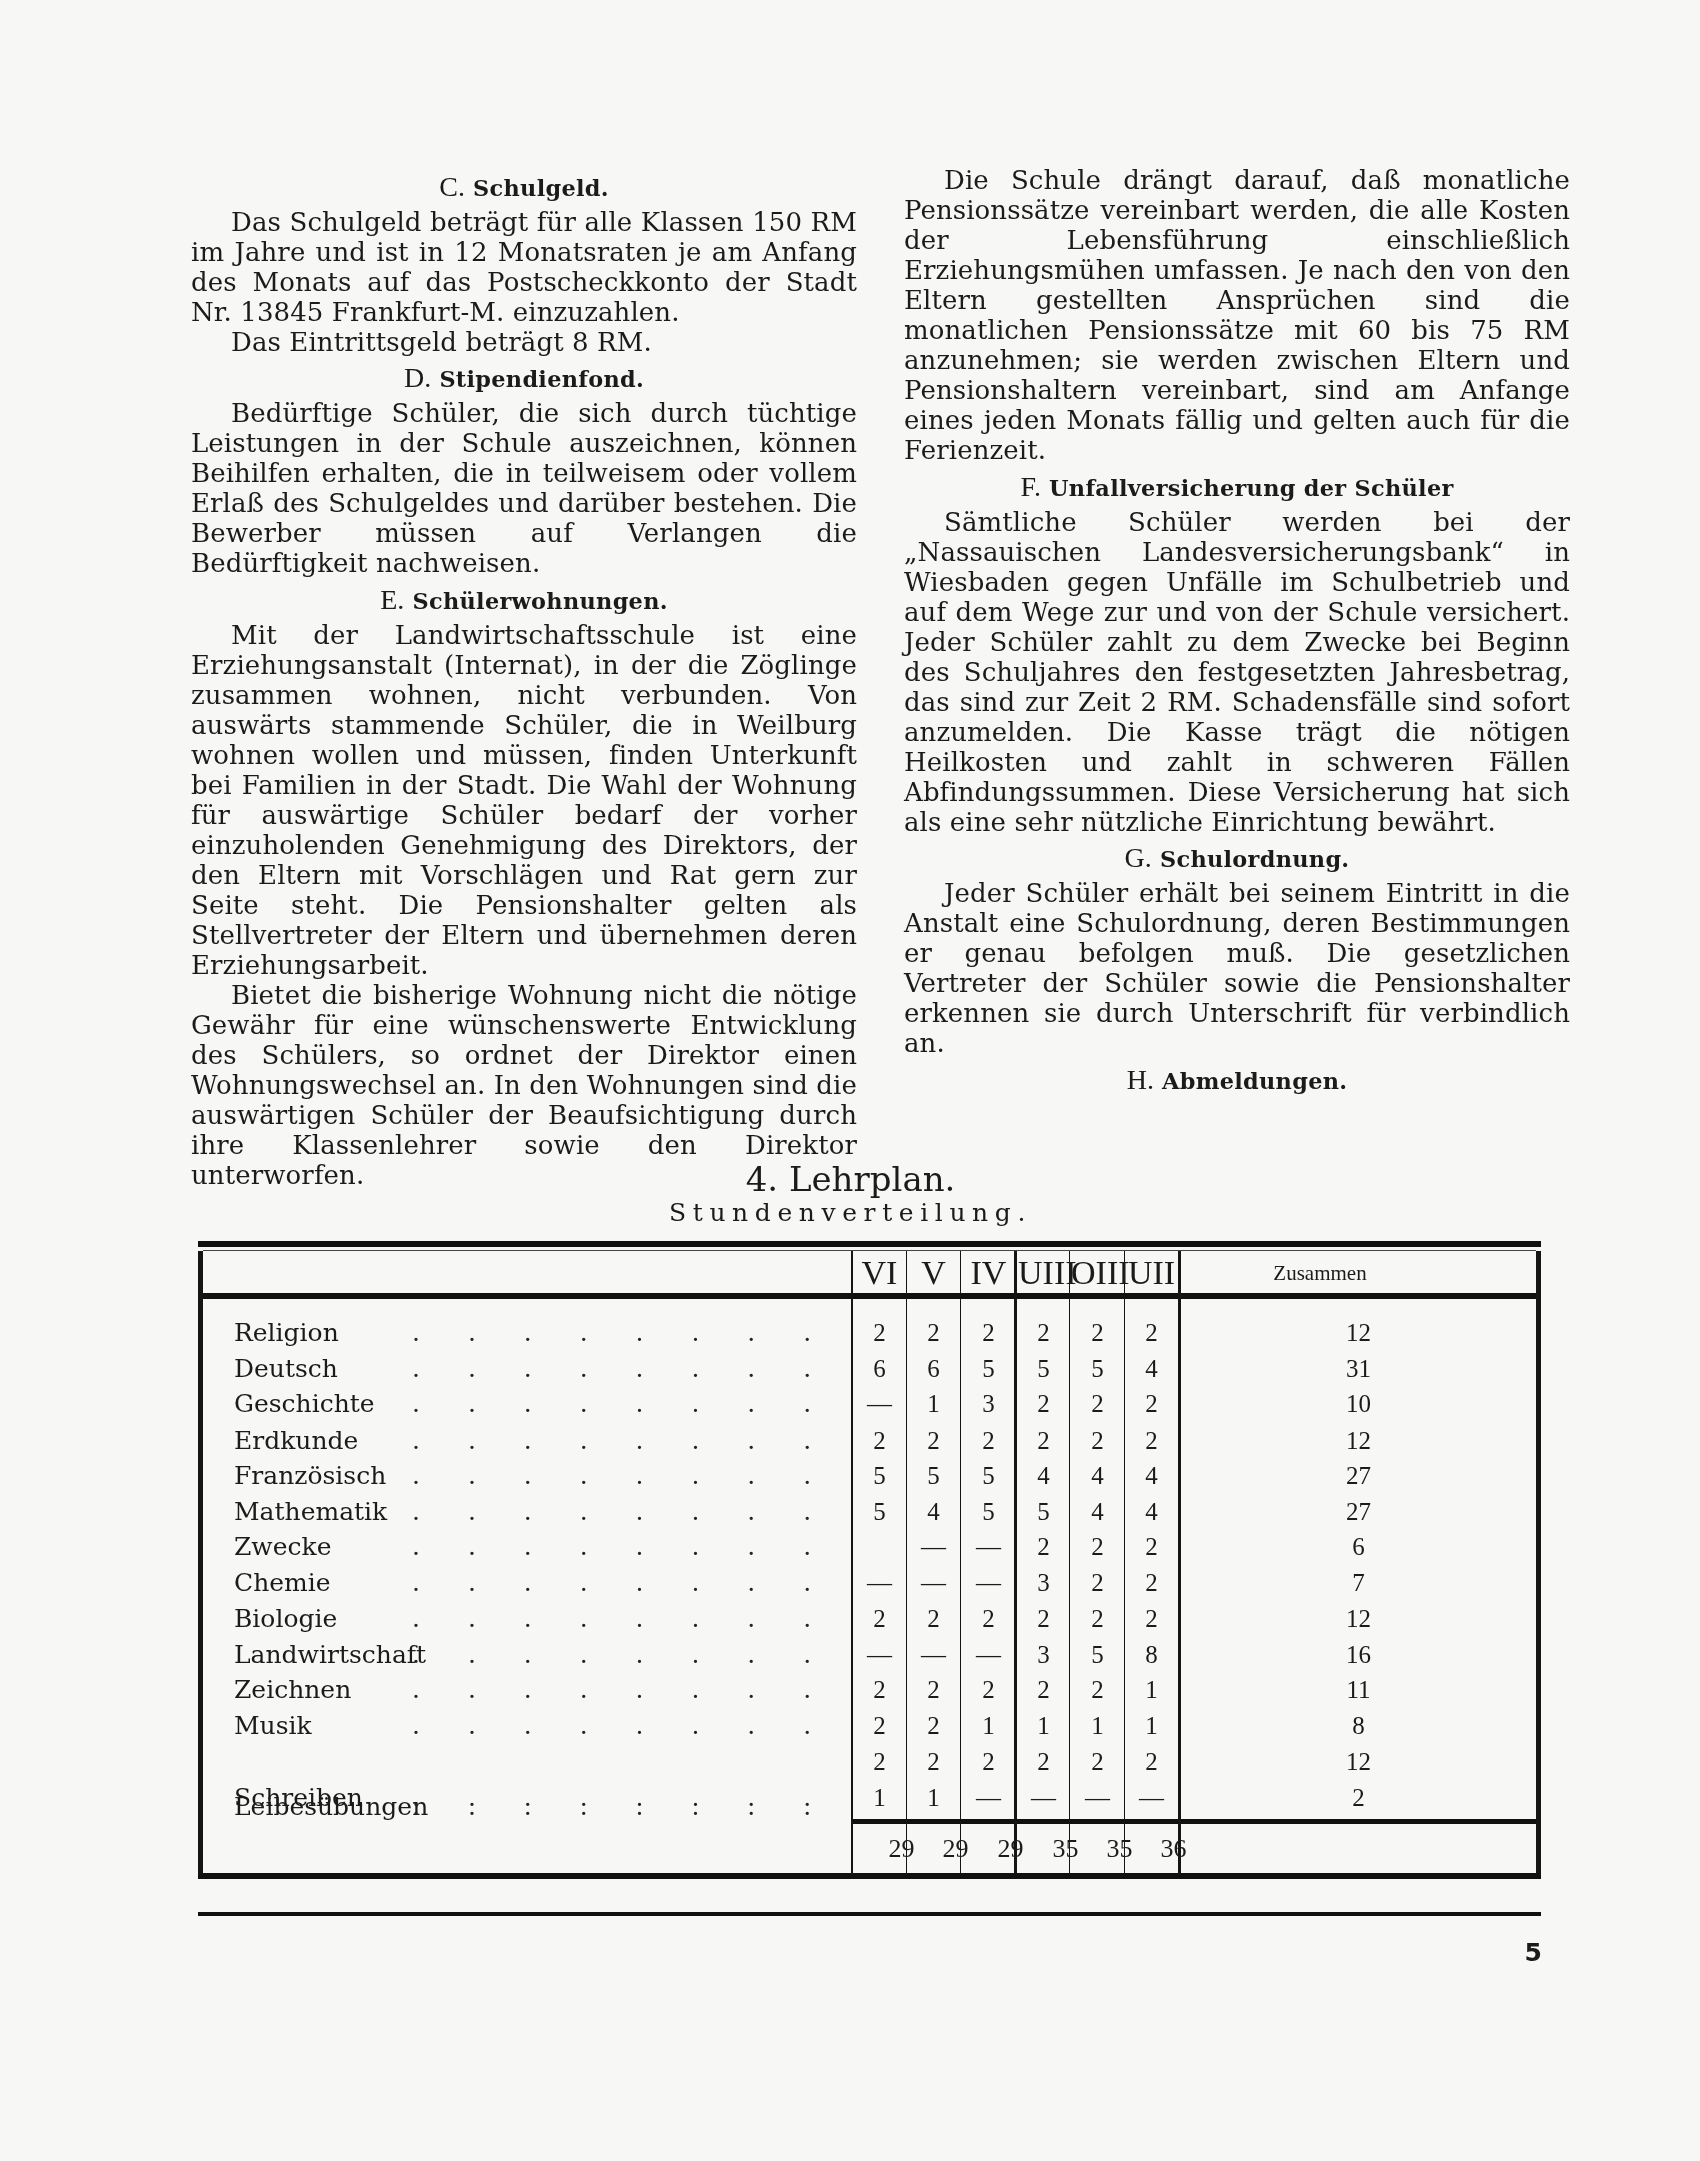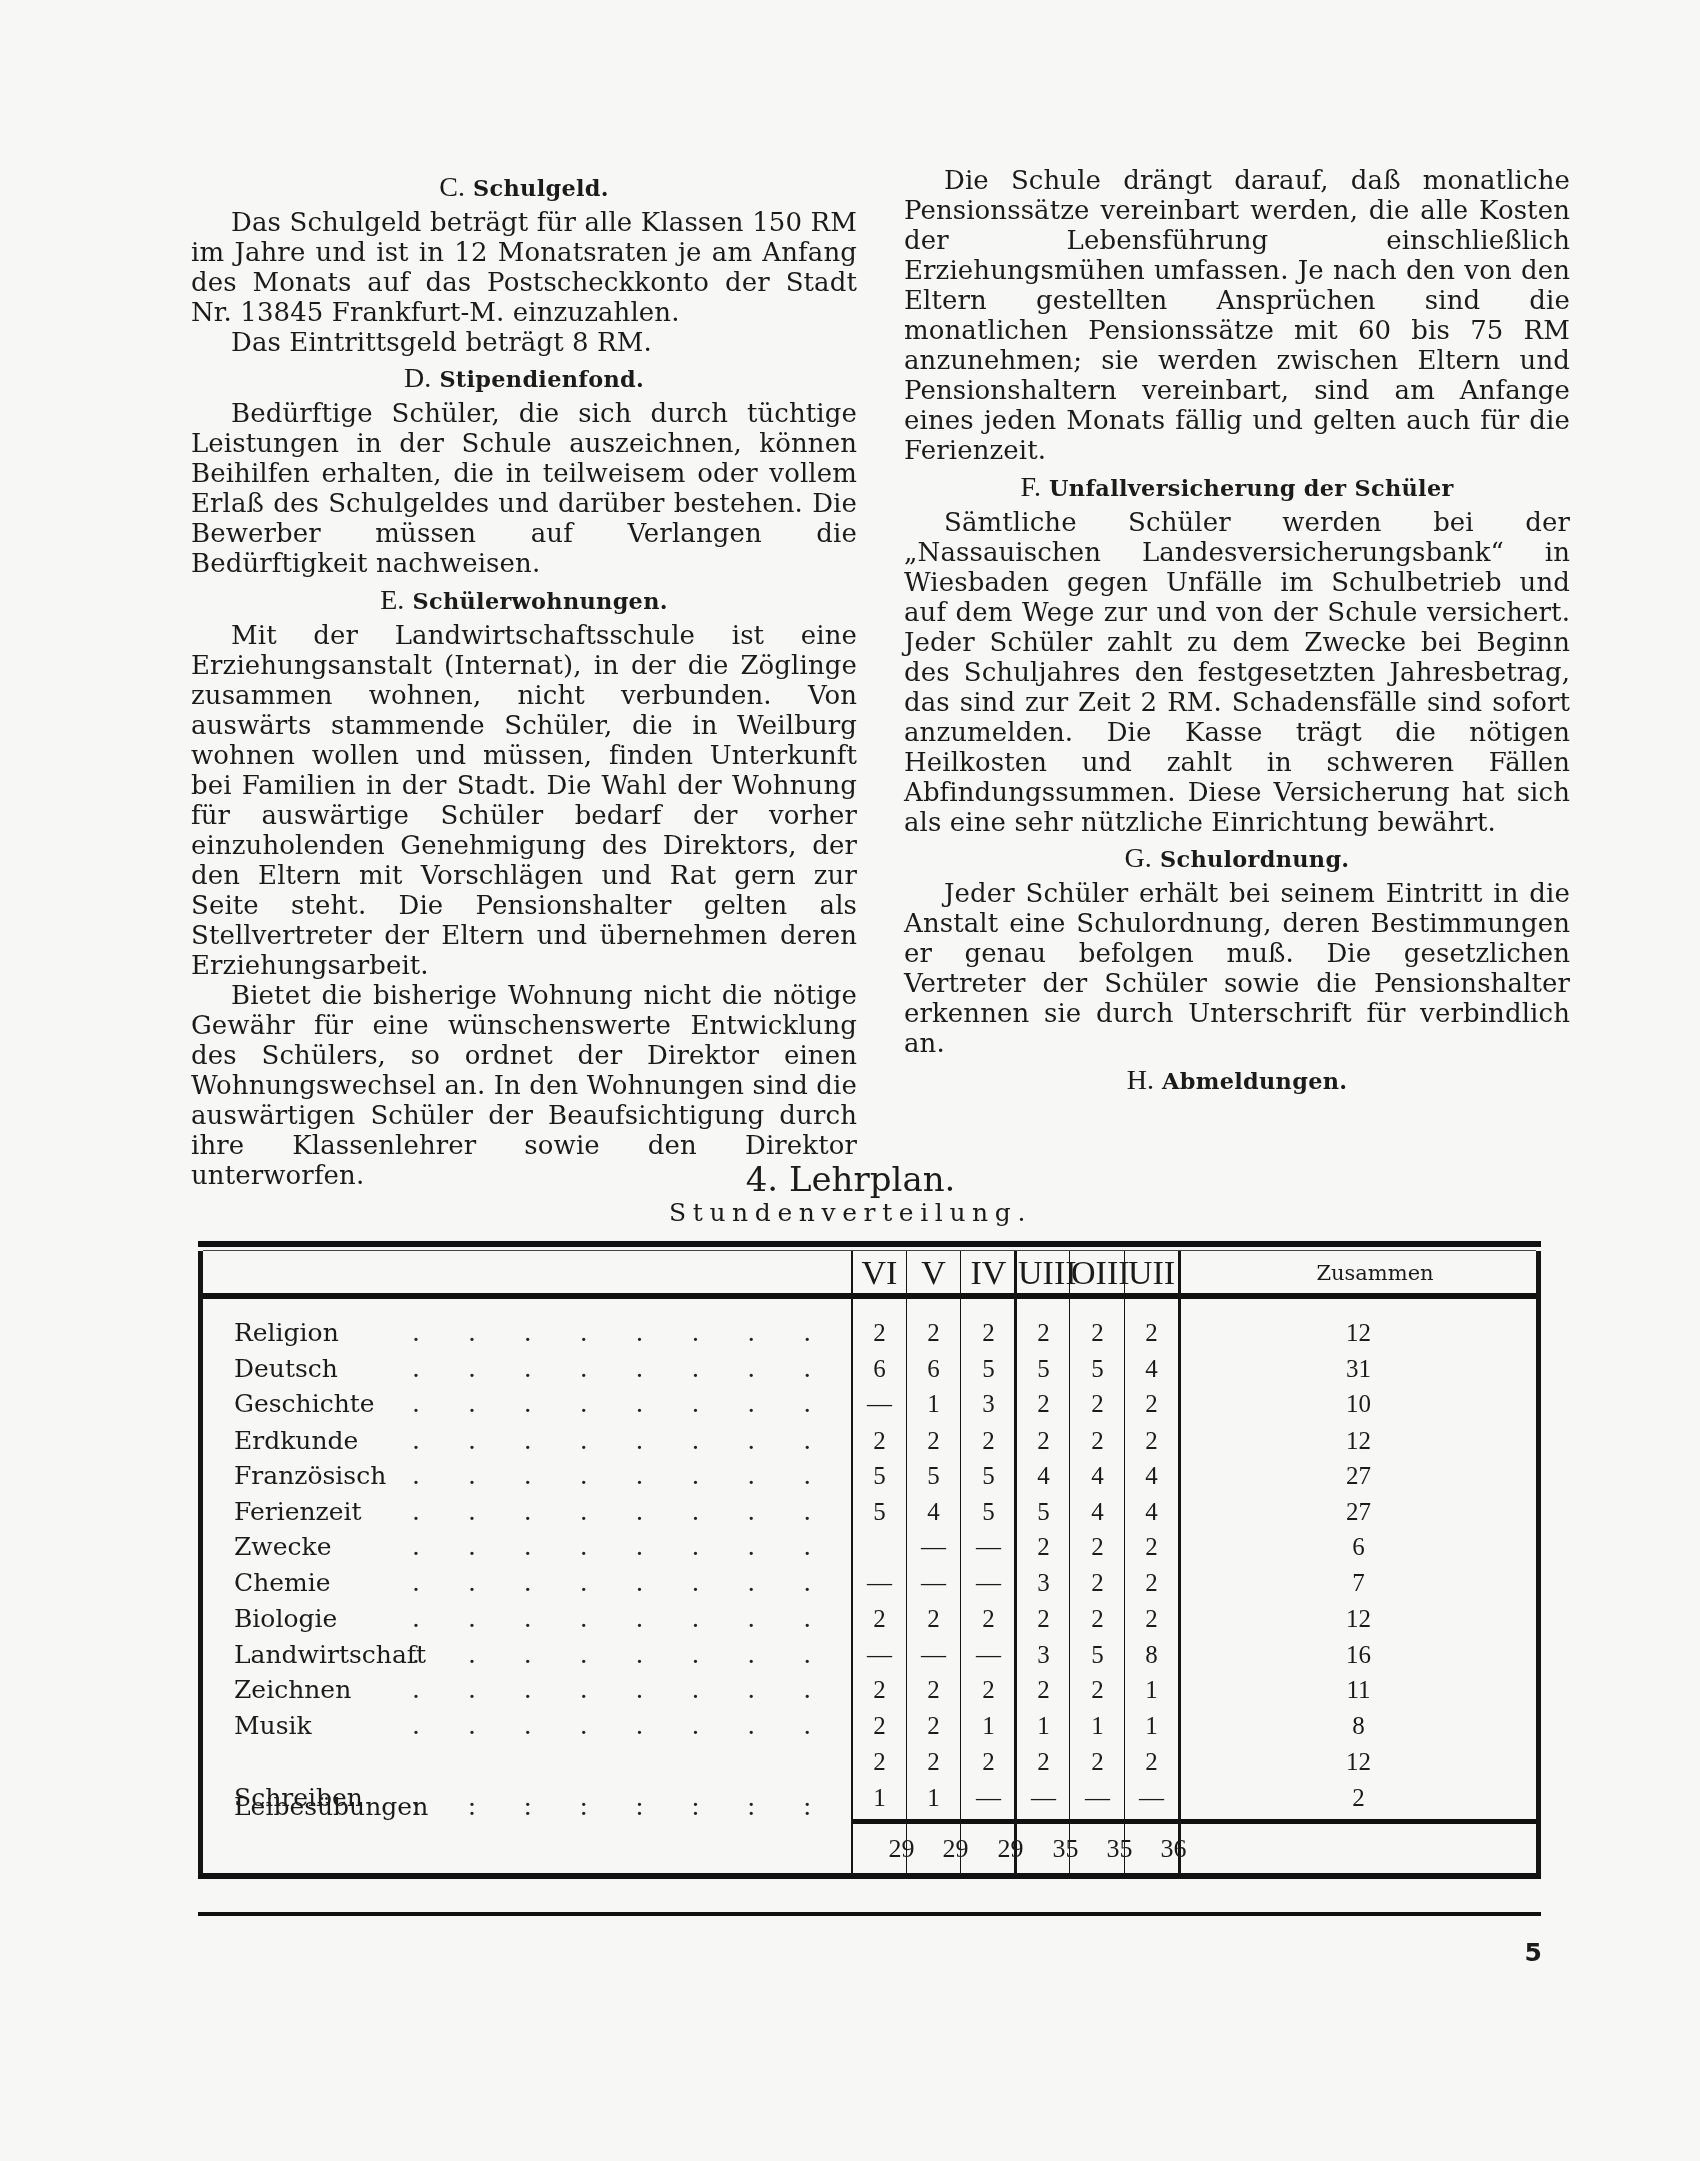--- a/index.html
+++ b/index.html
@@ -120,21 +120,21 @@
   <div class="vline" style="left:1178px; top:1251px; width:2.6px; height:624px;"></div>
 </div>
 
 <div id="table-content">
     <div class="hdr-cell" style="left: 853px; width: 53px;">VI</div>
     <div class="hdr-cell" style="left: 907px; width: 53px;">V</div>
     <div class="hdr-cell" style="left: 962px; width: 53px;">IV</div>
     <div class="hdr-cell" style="left: 1018px; width: 51px;">UIII</div>
     <div class="hdr-cell" style="left: 1071px; width: 53px;">OIII</div>
     <div class="hdr-cell" style="left: 1125px; width: 53px;">UII</div>
-    <div class="hdr-cell zus" style="left: 1212px; width: 326px;">Zusammen</div>
+    <div class="hdr-cell zus" style="left: 1157px; width: 326px; font-family: Liberation Serif, serif;">Zusammen</div>
     <div class="row-label" style="top: 1315px;"><span>Religion</span><span class="dots" style="position: absolute; left: 178px; word-spacing: 40px;">. . . . . . . .</span></div>
     <div class="cell" style="top: 1315px; left: 853px; width: 53px;">2</div>
     <div class="cell" style="top: 1315px; left: 907px; width: 53px;">2</div>
     <div class="cell" style="top: 1315px; left: 962px; width: 53px;">2</div>
     <div class="cell" style="top: 1315px; left: 1018px; width: 51px;">2</div>
     <div class="cell" style="top: 1315px; left: 1071px; width: 53px;">2</div>
     <div class="cell" style="top: 1315px; left: 1125px; width: 53px;">2</div>
     <div class="cell" style="top: 1315px; left: 1181px; width: 355px;">12</div>
     <div class="row-label" style="top: 1351px;"><span>Deutsch</span><span class="dots" style="position: absolute; left: 178px; word-spacing: 40px;">. . . . . . . .</span></div>
     <div class="cell" style="top: 1351px; left: 853px; width: 53px;">6</div>
@@ -161,21 +161,21 @@
     <div class="cell" style="top: 1423px; left: 1125px; width: 53px;">2</div>
     <div class="cell" style="top: 1423px; left: 1181px; width: 355px;">12</div>
     <div class="row-label" style="top: 1458px;"><span>Französisch</span><span class="dots" style="position: absolute; left: 178px; word-spacing: 40px;">. . . . . . . .</span></div>
     <div class="cell" style="top: 1458px; left: 853px; width: 53px;">5</div>
     <div class="cell" style="top: 1458px; left: 907px; width: 53px;">5</div>
     <div class="cell" style="top: 1458px; left: 962px; width: 53px;">5</div>
     <div class="cell" style="top: 1458px; left: 1018px; width: 51px;">4</div>
     <div class="cell" style="top: 1458px; left: 1071px; width: 53px;">4</div>
     <div class="cell" style="top: 1458px; left: 1125px; width: 53px;">4</div>
     <div class="cell" style="top: 1458px; left: 1181px; width: 355px;">27</div>
-    <div class="row-label" style="top: 1494px;"><span>Ferienzeit</span><span class="dots" style="position: absolute; left: 178px; word-spacing: 40px;">. . . . . . . .</span></div>
+    <div class="row-label" style="top: 1494px;"><span>Mathematik</span><span class="dots" style="position: absolute; left: 178px; word-spacing: 40px;">. . . . . . . .</span></div>
     <div class="cell" style="top: 1494px; left: 853px; width: 53px;">5</div>
     <div class="cell" style="top: 1494px; left: 907px; width: 53px;">4</div>
     <div class="cell" style="top: 1494px; left: 962px; width: 53px;">5</div>
     <div class="cell" style="top: 1494px; left: 1018px; width: 51px;">5</div>
     <div class="cell" style="top: 1494px; left: 1071px; width: 53px;">4</div>
     <div class="cell" style="top: 1494px; left: 1125px; width: 53px;">4</div>
     <div class="cell" style="top: 1494px; left: 1181px; width: 355px;">27</div>
     <div class="row-label" style="top: 1529px;"><span>Zwecke</span><span class="dots" style="position: absolute; left: 178px; word-spacing: 40px;">. . . . . . . .</span></div>
     <div class="cell" style="top: 1529px; left: 853px; width: 53px;"></div>
     <div class="cell" style="top: 1529px; left: 907px; width: 53px;">—</div>

